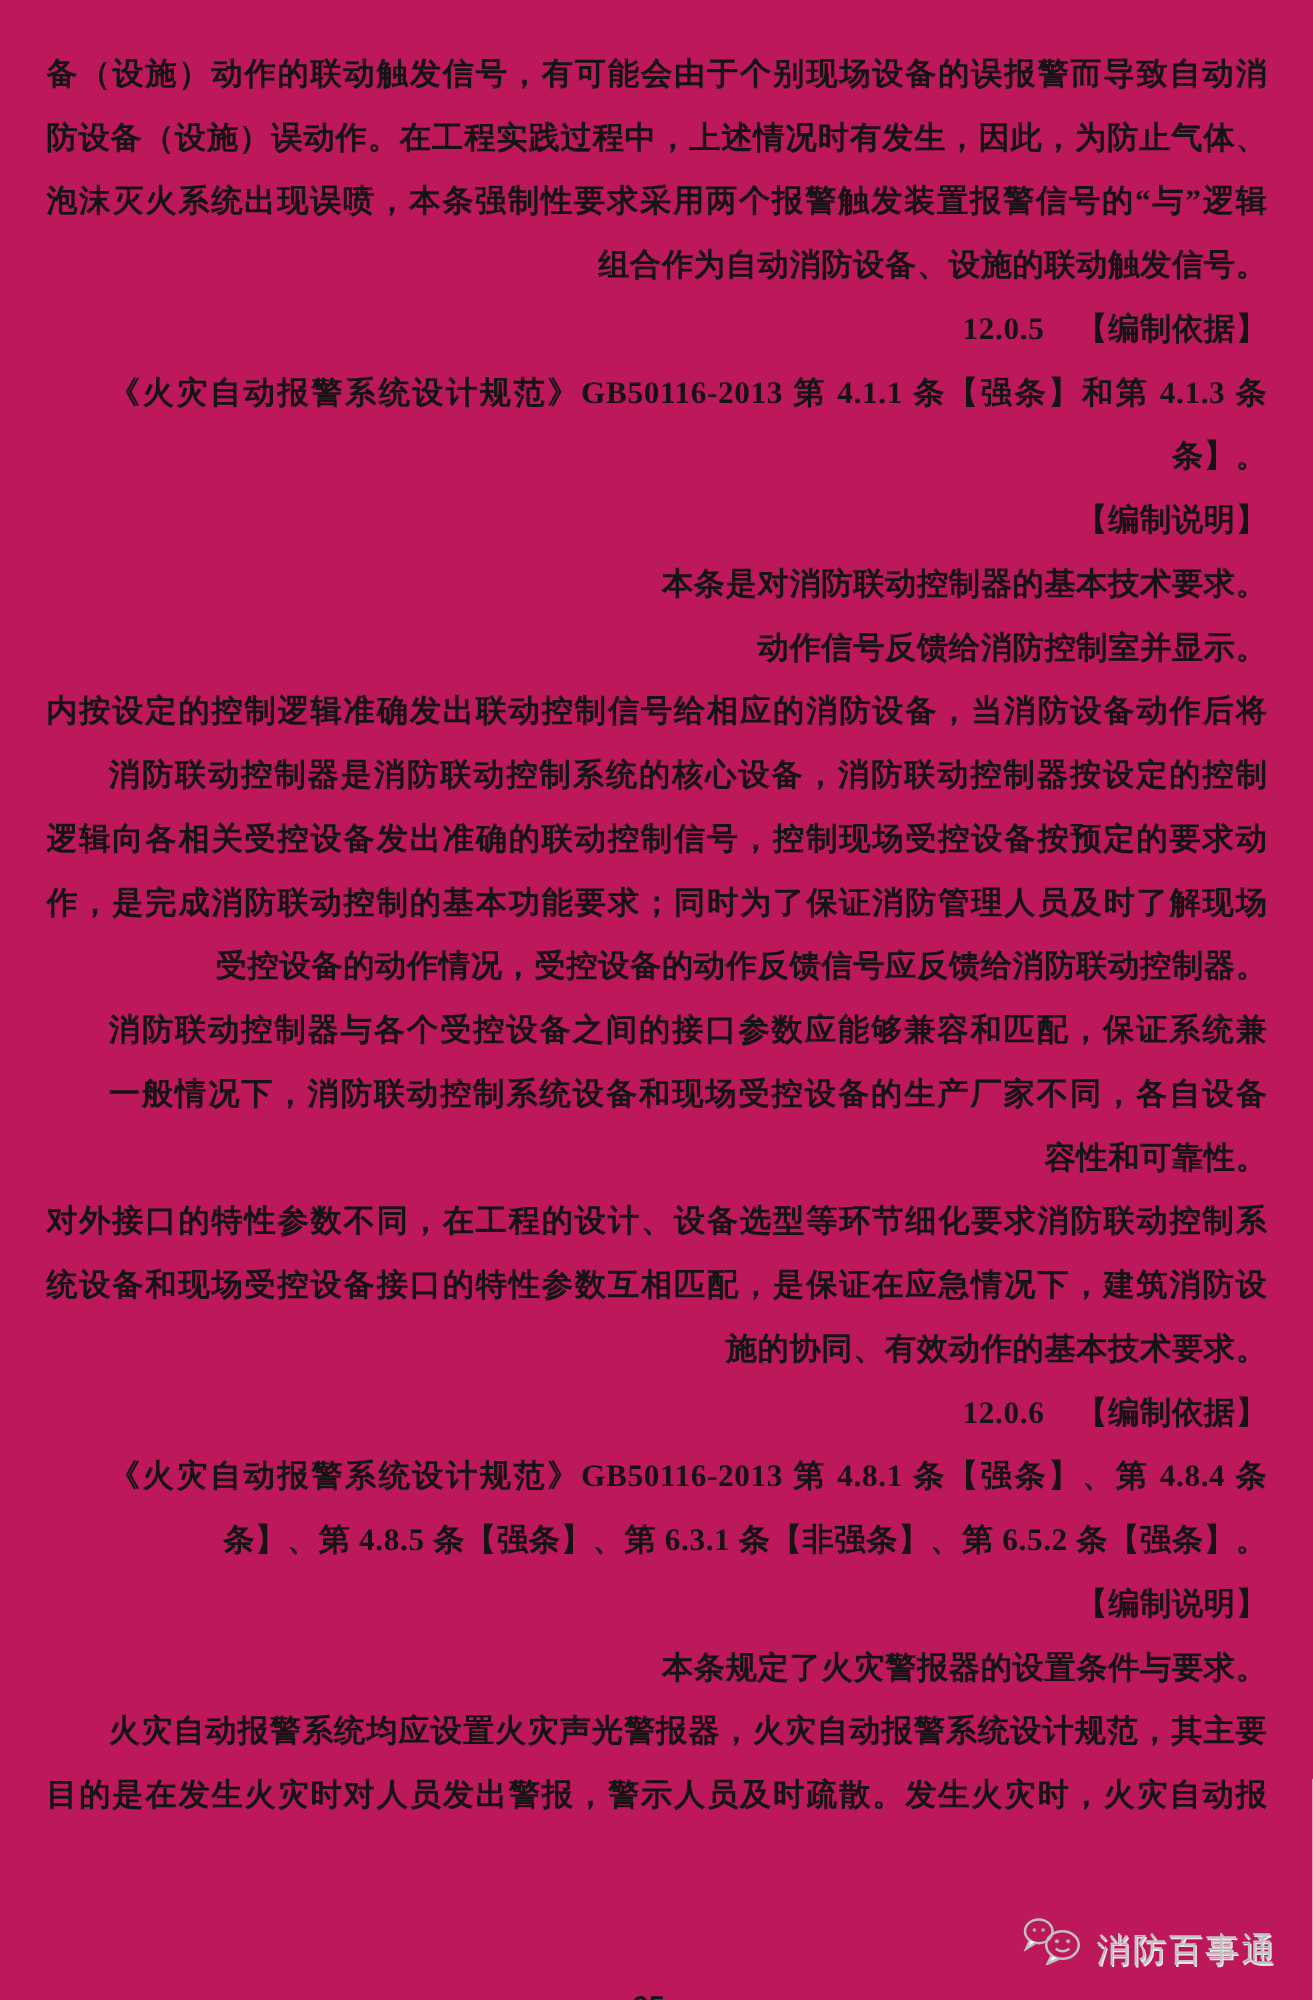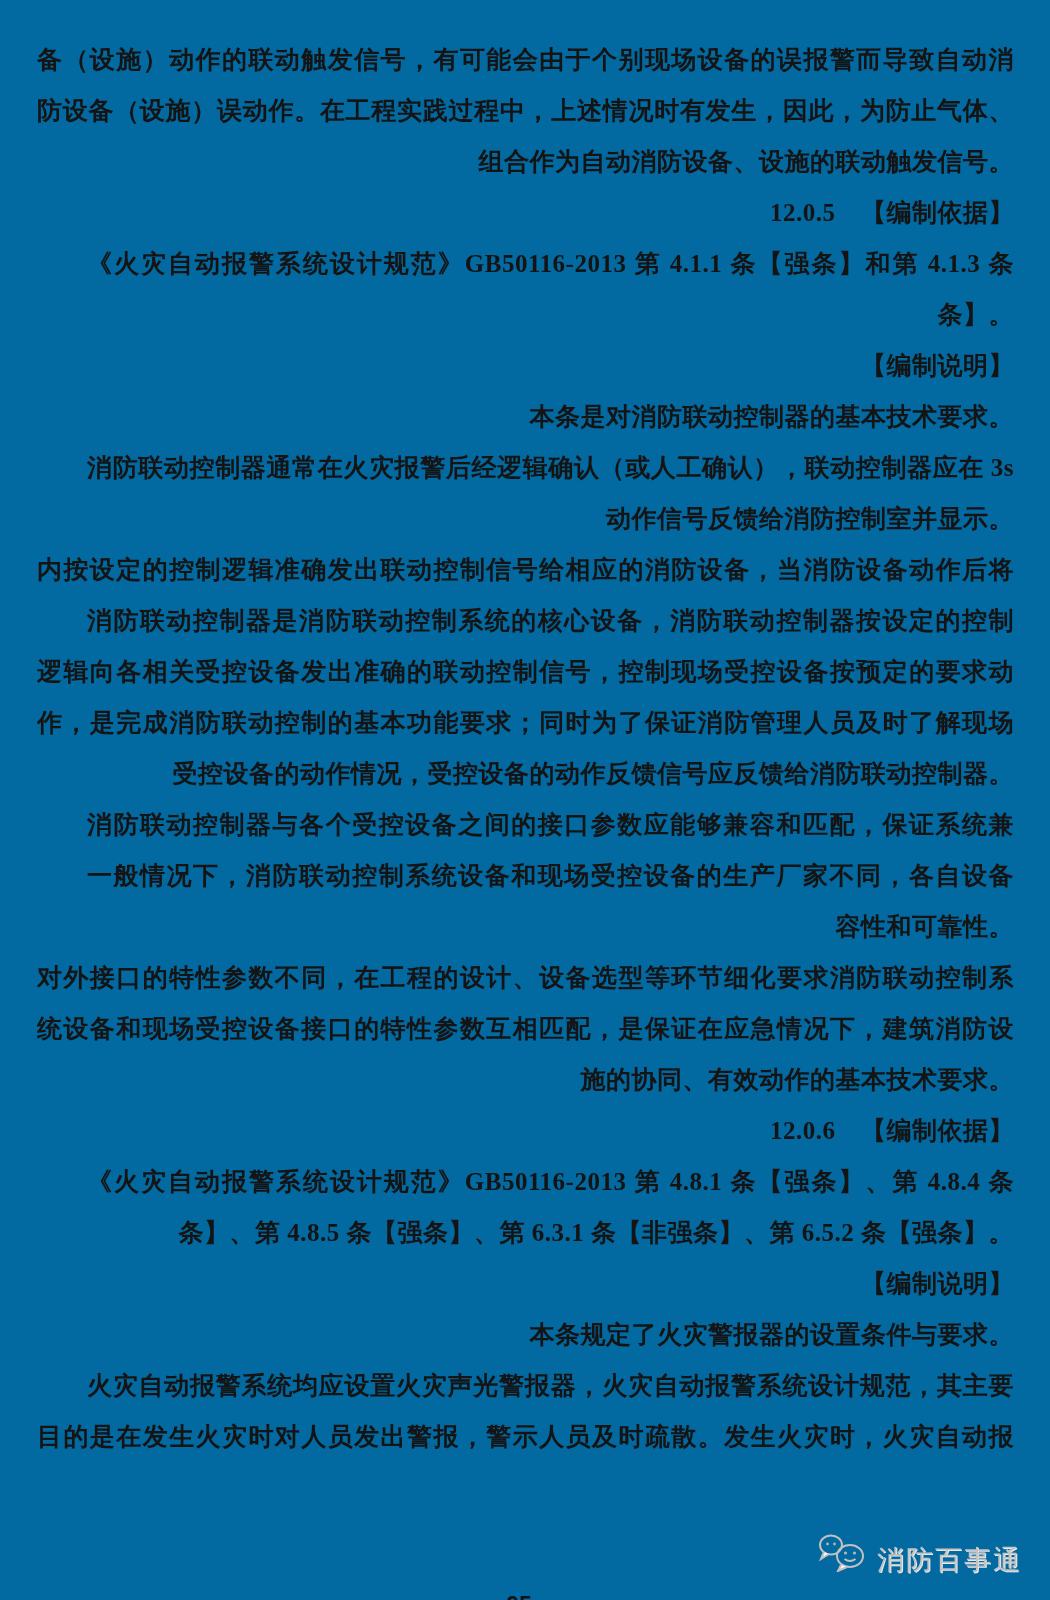--- a/index.html
+++ b/index.html
@@ -7,21 +7,21 @@
     padding: 0;
     width: 1050px;
     height: 1600px;
     background: #ffffff;
     overflow: hidden;
   }
   .page {
     position: relative;
     width: 1050px;
     height: 1600px;
-    background: #0369a1;
+    background: #be185d;
     font-family: "Liberation Serif", "DejaVu Serif", serif;
   }
   .doc-body {
     position: absolute;
     left: 37px;
     top: 34px;
     width: 977px;
     color: #141414;
     font-size: 25px;
     font-weight: 600;
@@ -72,27 +72,27 @@
   }
 </style>
 </head>
 <body>
 
 <div class="page">
 
   <div class="doc-body">
       <div class="line justify">备（设施）动作的联动触发信号，有可能会由于个别现场设备的误报警而导致自动消</div>
       <div class="line justify">防设备（设施）误动作。在工程实践过程中，上述情况时有发生，因此，为防止气体、</div>
+      <div class="line justify">泡沫灭火系统出现误喷，本条强制性要求采用两个报警触发装置报警信号的“与”逻辑</div>
       <div class="line">组合作为自动消防设备、设施的联动触发信号。</div>
       <div class="line">12.0.5　【编制依据】</div>
       <div class="line justify indent">《火灾自动报警系统设计规范》GB50116-2013 第 4.1.1 条【强条】和第 4.1.3 条【强</div>
       <div class="line">条】。</div>
       <div class="line">【编制说明】</div>
       <div class="line indent">本条是对消防联动控制器的基本技术要求。</div>
-      <div class="line justify indent">消防联动控制器通常在火灾报警后经逻辑确认（或人工确认），联动控制器应在 3s</div>
       <div class="line">动作信号反馈给消防控制室并显示。</div>
       <div class="line justify">内按设定的控制逻辑准确发出联动控制信号给相应的消防设备，当消防设备动作后将</div>
       <div class="line justify indent">消防联动控制器是消防联动控制系统的核心设备，消防联动控制器按设定的控制</div>
       <div class="line justify">逻辑向各相关受控设备发出准确的联动控制信号，控制现场受控设备按预定的要求动</div>
       <div class="line justify">作，是完成消防联动控制的基本功能要求；同时为了保证消防管理人员及时了解现场</div>
       <div class="line">受控设备的动作情况，受控设备的动作反馈信号应反馈给消防联动控制器。</div>
       <div class="line justify indent">消防联动控制器与各个受控设备之间的接口参数应能够兼容和匹配，保证系统兼</div>
       <div class="line justify indent">一般情况下，消防联动控制系统设备和现场受控设备的生产厂家不同，各自设备</div>
       <div class="line">容性和可靠性。</div>
       <div class="line justify">对外接口的特性参数不同，在工程的设计、设备选型等环节细化要求消防联动控制系</div>

